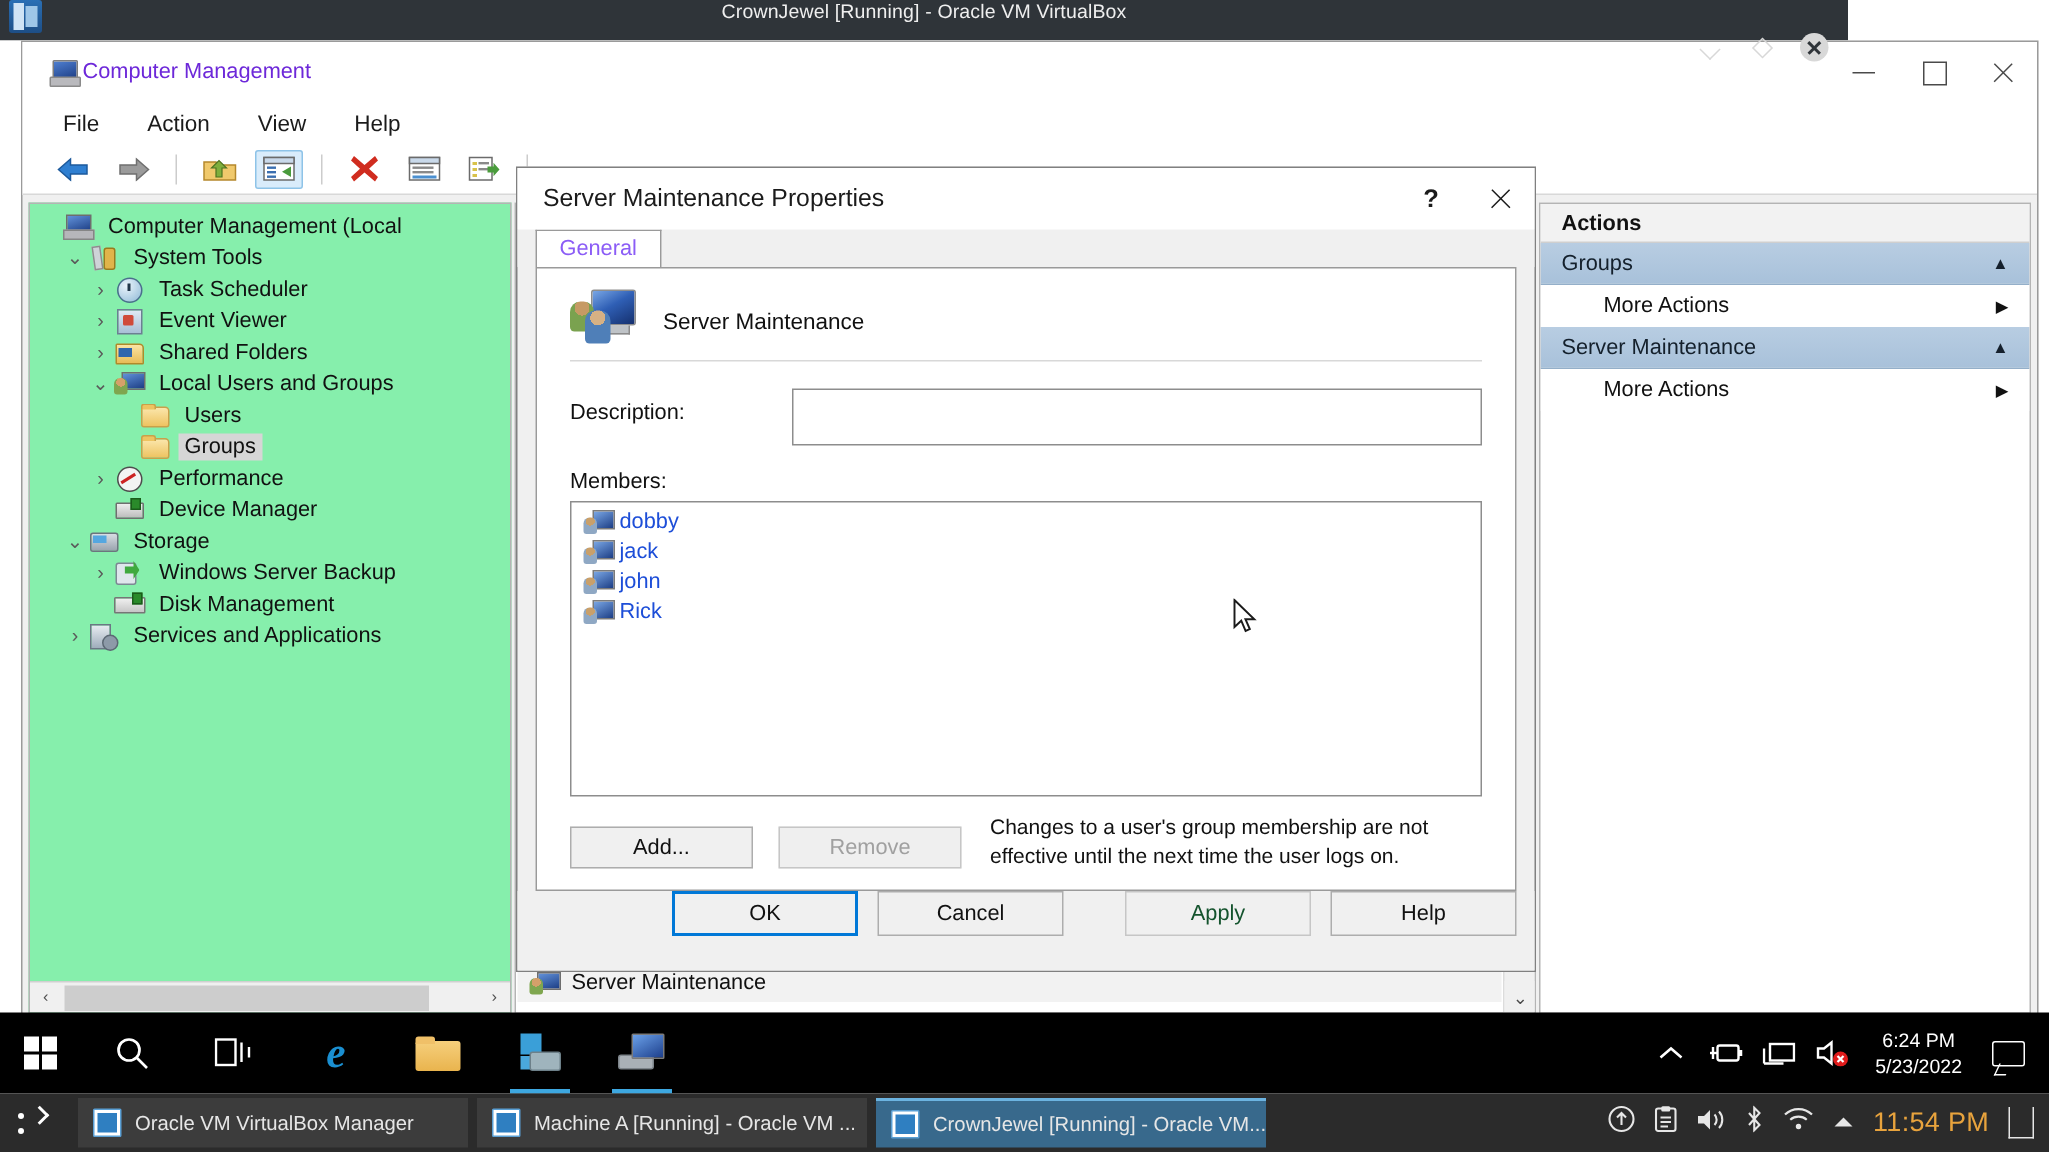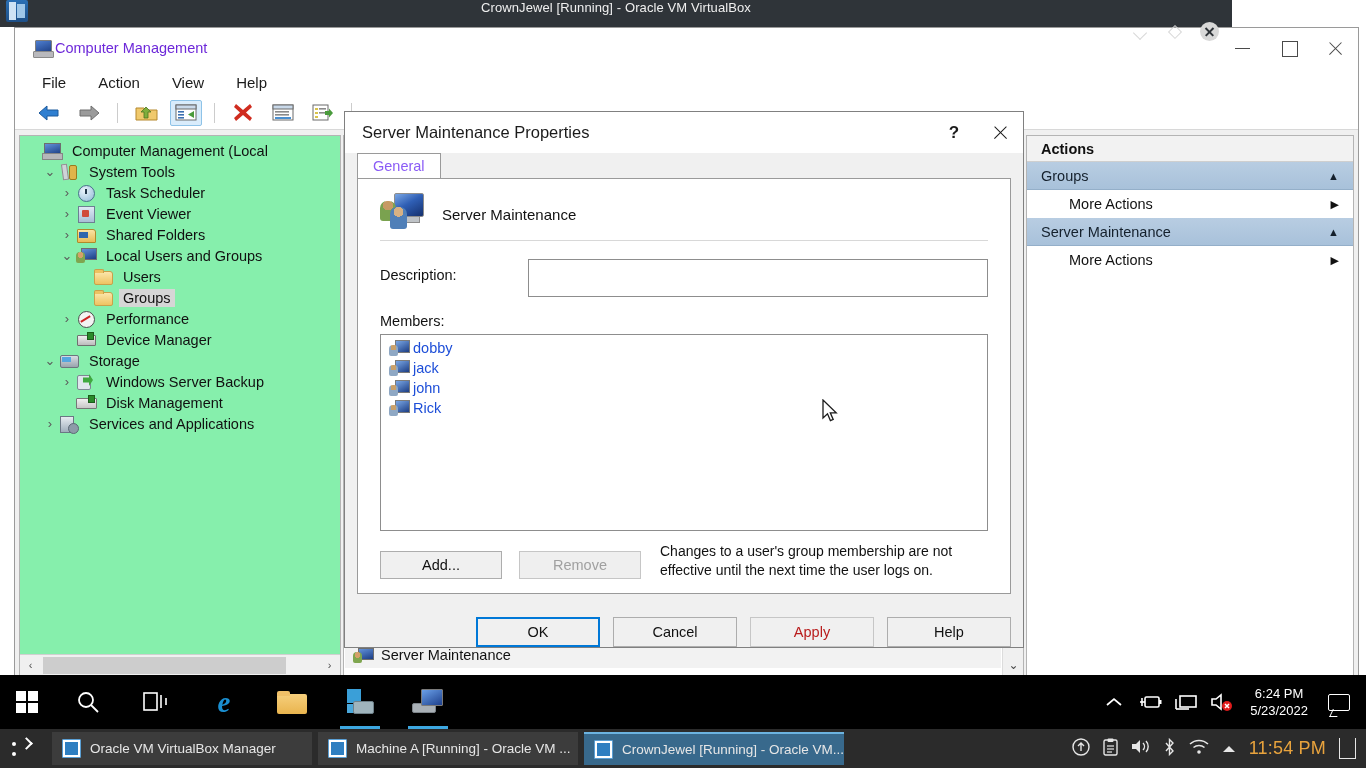--- a/index.html
+++ b/index.html
@@ -359,31 +359,31 @@
     background: #f0f0f0; border: 1px solid #adadad; height: 28px; min-width: 122px;
     display: flex; align-items: center; justify-content: center;
   }
   .btn.disabled { color: #a0a0a0; border-color: #c6c6c6; background: #efefef; }
   .hint {
     margin-left: 19px; font-size: 14px; color: #111; line-height: 18.5px; max-width: 320px;
   }
 
   .dlg-footer {
     position: absolute; left: 0; right: 0; bottom: 0; height: 53px;
-    display: flex; align-items: flex-end; justify-content: flex-end;
+    display: flex; align-items: flex-start; justify-content: flex-end;
     padding-right: 12px; gap: 13px; background: #f0f0f0;
   }
   .fbtn {
     width: 124px; height: 30px; font-size: 14.5px; color: #111;
     background: #f0f0f0; border: 1px solid #adadad;
     display: flex; align-items: center; justify-content: center;
     font-family: "Liberation Sans", sans-serif;
   }
   .fbtn.default { border: 2px solid #0078d7; }
-  .fbtn.disabled { color: #b91c1c; border-color: #c6c6c6; }
+  .fbtn.disabled { color: #14532d; border-color: #c6c6c6; margin-left: 28px; }
 
   
   .cursor { position: absolute; left: 822px; top: 372px; width: 18px; height: 26px; z-index: 50; }
 
   
   .guest-taskbar {
     position: absolute; left: 0; bottom: 0; width: 1366px; height: 54px;
     background: #000000; display: flex; align-items: center;
   }
   .gt-start { width: 54px; height: 54px; display: flex; align-items: center; justify-content: center; }

